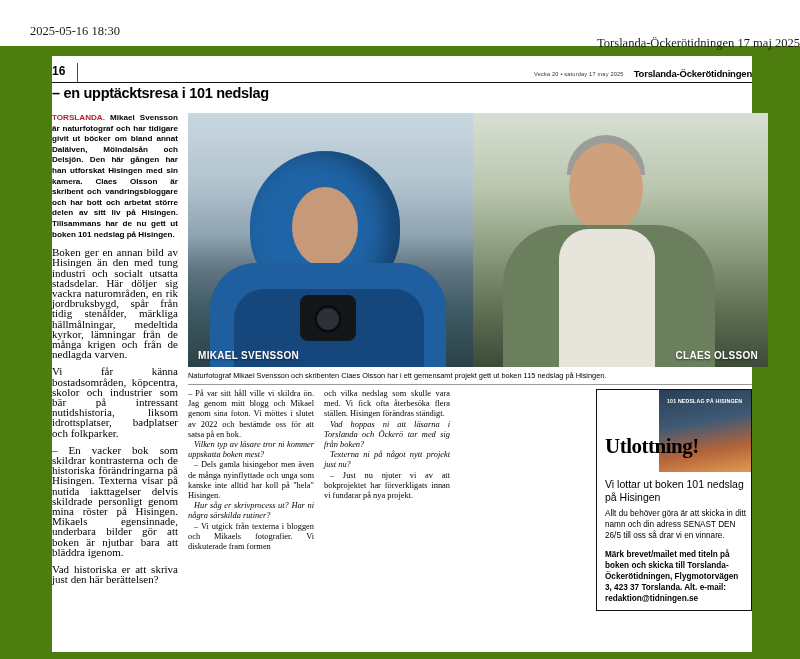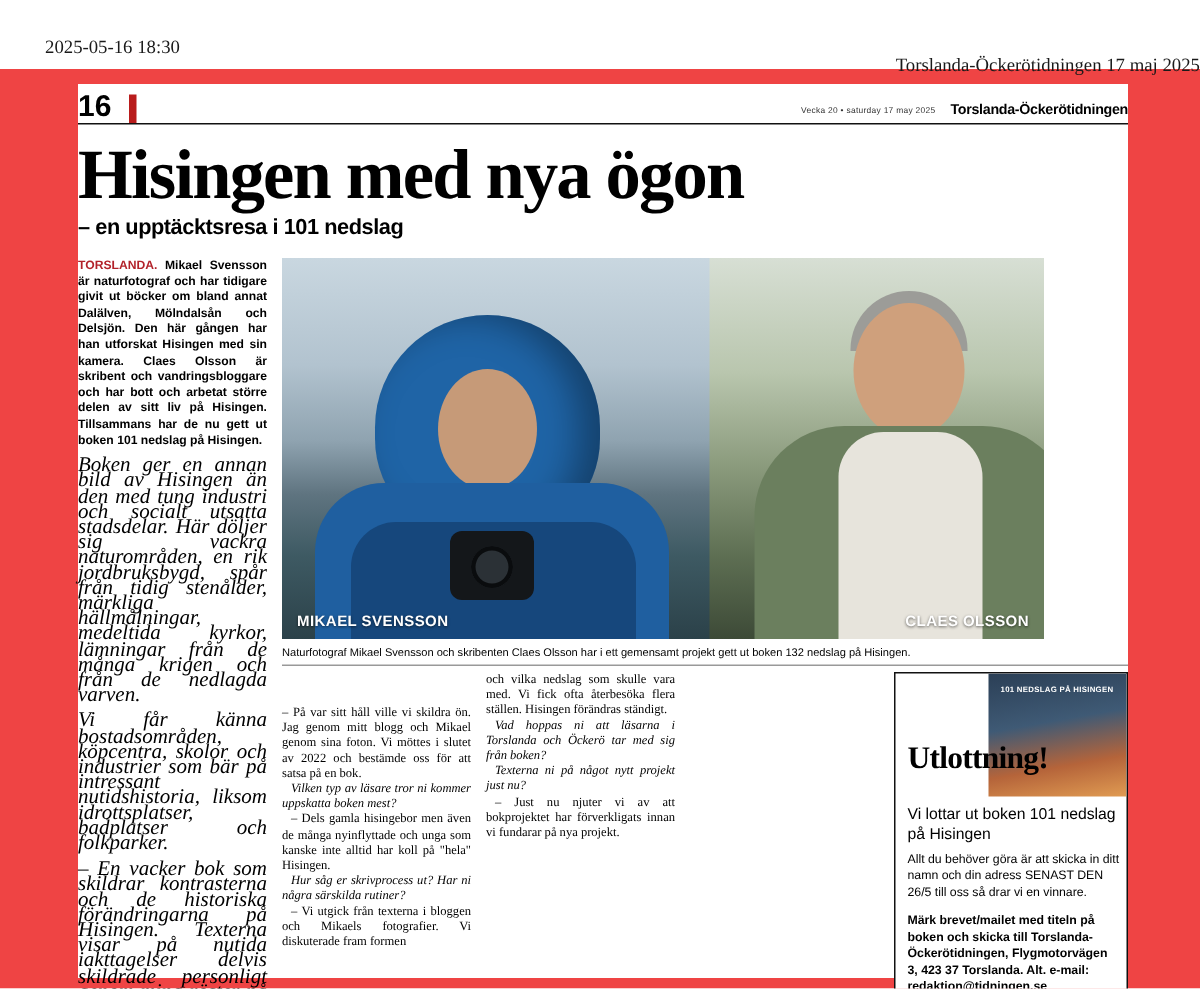--- a/index.html
+++ b/index.html
@@ -11,21 +11,21 @@
     width: 800px;
     height: 659px;
     font-family: "Liberation Serif", serif;
     color: #000;
     overflow: hidden;
   }
   .page {
     position: relative;
     width: 800px;
     height: 659px;
-    background: #ef4444;
+    background: #4d7c0f;
   }
   
   .viewer-bar {
     position: absolute;
     top: 0; left: 0; right: 0;
     height: 46px;
     background: #ffffff;
     display: flex;
     align-items: center;
     font-family: "Liberation Serif", serif;
@@ -55,24 +55,24 @@
   .masthead {
     position: relative;
     height: 26px;
     border-bottom: 1.6px solid #111;
     display: flex;
     align-items: flex-end;
   }
   .masthead .pagenum {
     font-family: "Liberation Sans", sans-serif;
     font-weight: bold;
-    font-size: 20px;
+    font-size: 12px;
     line-height: 16px;
     padding-right: 12px;
-    border-right: 5px solid #b91c1c;
+    border-right: 1px solid #b91c1c;
     margin-right: 8px;
     padding-bottom: 3px;
   }
   .masthead .issue-info {
     font-family: "Liberation Sans", sans-serif;
     font-size: 5.6px;
     color: #333;
     margin-left: auto;
     margin-right: 10px;
     padding-bottom: 5px;
@@ -121,24 +121,23 @@
     font-weight: bold;
   }
   .col-lead .bold-intro {
     font-weight: bold;
   }
   .col-lead p {
     margin: 0 0 7px 0;
   }
   .col-lead p.body {
     font-family: "Liberation Serif", serif;
-    font-size: 14px;
+    font-size: 11px;
     line-height: 10.2px;
     font-weight: normal;
-    font-style: italic;
   }
   
   .photos {
     position: absolute;
     left: 136px;
     top: 0;
     width: 564px;
     height: 258px;
   }
   .photo {
@@ -148,21 +147,21 @@
     overflow: hidden;
   }
   .photo-left {
     left: 0;
     width: 281px;
     background: linear-gradient(180deg, #c9d7e0 0%, #b2c3cf 28%, #8fa3b0 48%, #5f7480 62%, #3e5a63 78%, #2b4149 100%);
     padding-left: 32px;
   }
   .photo-right {
     left: 285px;
-    width: 223px;
+    width: 295px;
     background: linear-gradient(180deg, #d7dfd4 0%, #b9c6ae 30%, #8a9a7c 55%, #5e6f53 78%, #3d4a37 100%);
   }
   .ph-label {
     position: absolute;
     bottom: 6px;
     font-family: "Liberation Sans", sans-serif;
     font-weight: bold;
     font-size: 10px;
     color: #fff;
     letter-spacing: 0.3px;
@@ -278,21 +277,21 @@
     position: absolute;
     top: 276px;
     font-family: "Liberation Serif", serif;
     font-size: 8.4px;
     line-height: 10.2px;
     text-align: justify;
   }
   .col p { margin: 0 0 0 0; text-indent: 6px; }
   .col p.first { text-indent: 0; }
   .col p.q { font-style: italic; }
-  .col-2 { left: 136px; width: 126px; margin-top: 22px; }
+  .col-2 { left: 136px; width: 126px; }
   .col-3 { left: 272px; width: 126px; }
   
   .ad {
     position: absolute;
     left: 544px;
     top: 276px;
     width: 156px;
     height: 222px;
     border: 1.4px solid #111;
     background: #fff;
@@ -360,21 +359,20 @@
   </div>
 
   <div class="paper">
 
     <div class="masthead">
       <div class="pagenum">16</div>
       <div class="issue-info">Vecka 20 • saturday 17 may 2025</div>
       <div class="paper-name">Torslanda-Öckerötidningen</div>
     </div>
 
-    <h1 class="headline">Hisingen med nya ögon</h1>
     <h2 class="subhead">– en upptäcktsresa i 101 nedslag</h2>
 
     <div class="content">
 
       <div class="col-lead">
         <p class="bold-intro"><span class="dateline">TORSLANDA.</span> <span>Mikael Svensson är naturfotograf och har tidigare givit ut böcker om bland annat Dalälven, Mölndalsån och Delsjön. Den här gången har han utforskat Hisingen med sin kamera. Claes Olsson är skribent och vandringsbloggare och har bott och arbetat större delen av sitt liv på Hisingen. Tillsammans har de nu gett ut boken 101 nedslag på Hisingen.</span></p>
         <p class="body">Boken ger en annan bild av Hisingen än den med tung industri och socialt utsatta stadsdelar. Här döljer sig vackra naturområden, en rik jordbruksbygd, spår från tidig stenålder, märkliga hällmålningar, medeltida kyrkor, lämningar från de många krigen och från de nedlagda varven.</p>
         <p class="body">Vi får känna bostadsområden, köpcentra, skolor och industrier som bär på intressant nutidshistoria, liksom idrottsplatser, badplatser och folkparker.</p>
         <p class="body">– En vacker bok som skildrar kontrasterna och de historiska förändringarna på Hisingen. Texterna visar på nutida iakttagelser delvis skildrade personligt genom mina röster på Hisingen. Mikaels egensinnade, underbara bilder gör att boken är njutbar bara att bläddra igenom.</p>
         <p class="body ital">Vad historiska er att skriva just den här berättelsen?</p>
@@ -391,21 +389,21 @@
         </div>
         <div class="photo photo-right">
           <div class="fig2-hair"></div>
           <div class="fig2-face"></div>
           <div class="fig2-body"></div>
           <div class="fig2-shirt"></div>
           <div class="ph-label right">CLAES OLSSON</div>
         </div>
       </div>
 
-      <div class="caption">Naturfotograf Mikael Svensson och skribenten Claes Olsson har i ett gemensamt projekt gett ut boken 132 nedslag på Hisingen.</div>
+      <div class="caption">Naturfotograf Mikael Svensson och skribenten Claes Olsson har i ett gemensamt projekt gett ut boken 115 nedslag på Hisingen.</div>
 
       <div class="col col-2">
         <p class="first">– På var sitt håll ville vi skildra ön. Jag genom mitt blogg och Mikael genom sina foton. Vi möttes i slutet av 2022 och bestämde oss för att satsa på en bok.</p>
         <p class="q">Vilken typ av läsare tror ni kommer uppskatta boken mest?</p>
         <p>– Dels gamla hisingebor men även de många nyinflyttade och unga som kanske inte alltid har koll på "hela" Hisingen.</p>
         <p class="q">Hur såg er skrivprocess ut? Har ni några särskilda rutiner?</p>
         <p>– Vi utgick från texterna i bloggen och Mikaels fotografier. Vi diskuterade fram formen</p>
       </div>
 
       <div class="col col-3">

